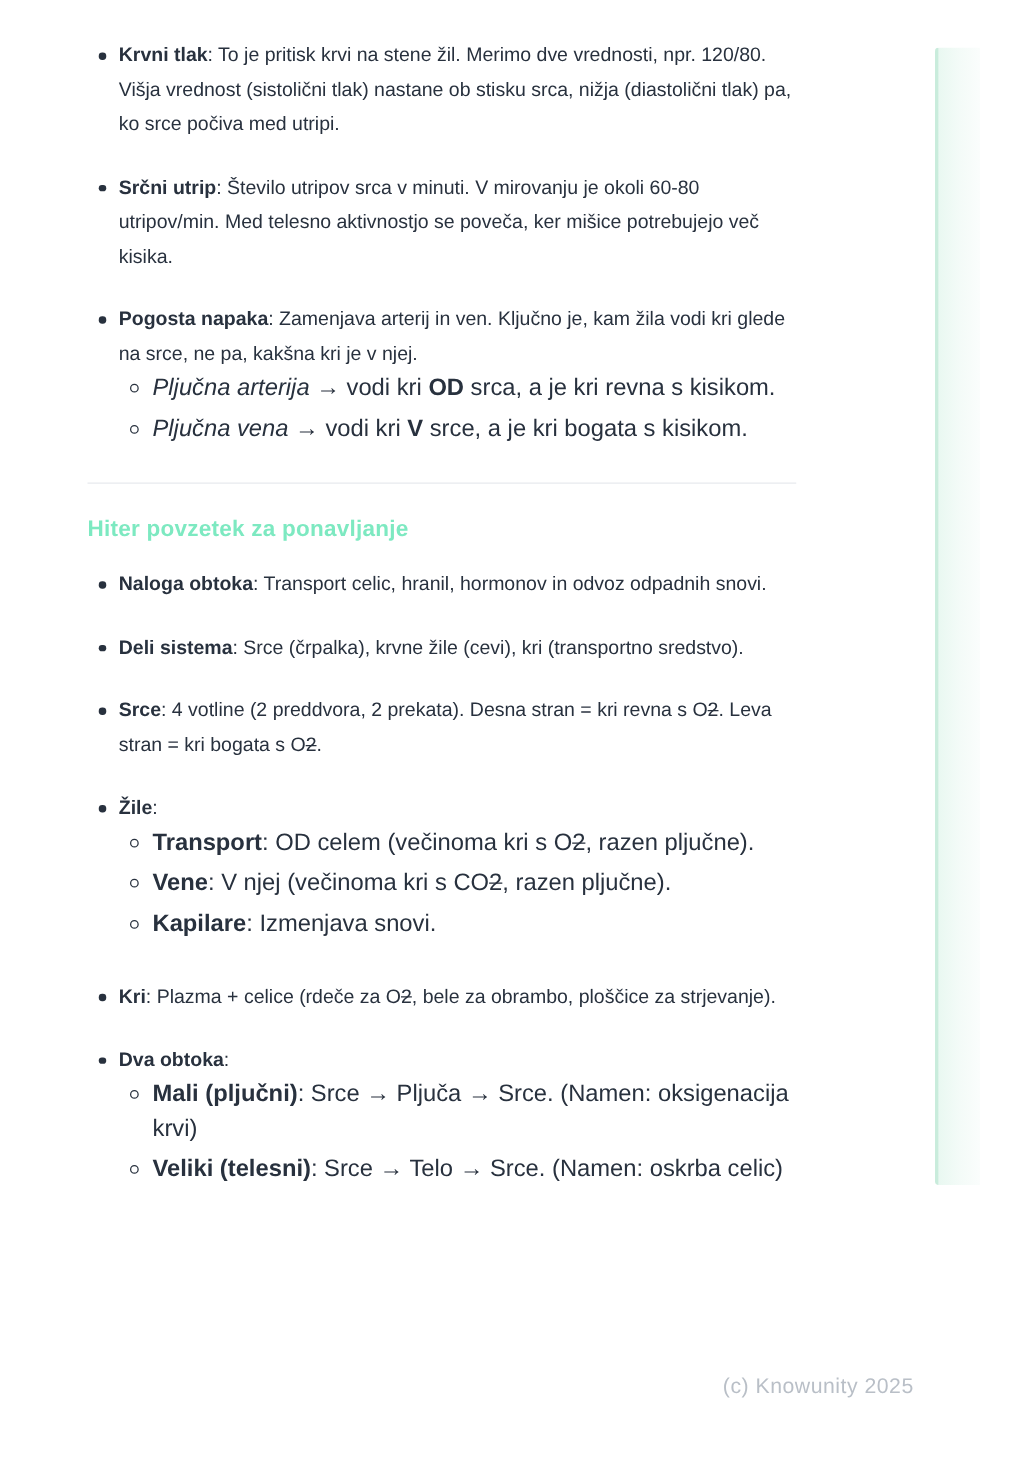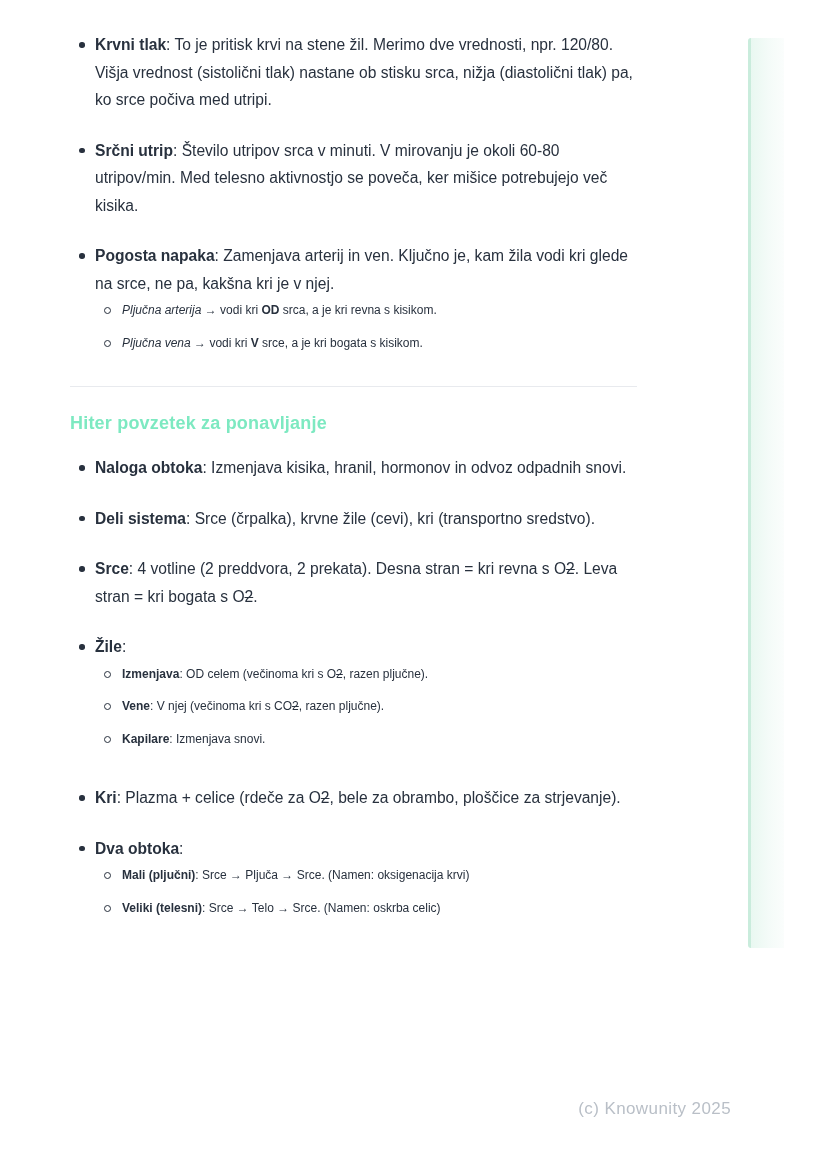--- a/index.html
+++ b/index.html
@@ -35,21 +35,21 @@
     background:#28313e;
   }
   ul.sub {
     list-style:none;
     padding-bottom:8px;
   }
   ul.sub > li.lvl2 {
     position:relative;
     padding-left:27px;
     margin-top:5px;
-    font-size:12px;
+    font-size:19px;
     line-height:27.5px;
   }
   ul.sub > li.lvl2:first-child { margin-top:0; }
   li.lvl2::before {
     content:"";
     position:absolute;
     left:9px; top:10px;
     width:5px; height:5px;
     border-radius:50%;
     border:1.5px solid #28313e;
@@ -97,25 +97,25 @@
         <li class="lvl1"><span class="seg-b">Krvni tlak</span><span>: To je pritisk krvi na stene žil. Merimo dve vrednosti, npr. 120/80. Višja vrednost (sistolični tlak) nastane ob stisku srca, nižja (diastolični tlak) pa, ko srce počiva med utripi.</span></li>
         <li class="lvl1"><span class="seg-b">Srčni utrip</span><span>: Število utripov srca v minuti. V mirovanju je okoli 60-80 utripov/min. Med telesno aktivnostjo se poveča, ker mišice potrebujejo več kisika.</span></li>
         <li class="lvl1"><span class="seg-b">Pogosta napaka</span><span>: Zamenjava arterij in ven. Ključno je, kam žila vodi kri glede na srce, ne pa, kakšna kri je v njej.</span><ul class="sub">
             <li class="lvl2"><span class="seg-i">Pljučna arterija</span><span> → vodi kri </span><span class="seg-b">OD</span><span> srca, a je kri revna s kisikom.</span></li>
             <li class="lvl2"><span class="seg-i">Pljučna vena</span><span> → vodi kri </span><span class="seg-b">V</span><span> srce, a je kri bogata s kisikom.</span></li>
           </ul></li>
       </ul>
       <hr class="divider">
       <h2 class="section-heading">Hiter povzetek za ponavljanje</h2>
       <ul class="doc-list">
-        <li class="lvl1"><span class="seg-b">Naloga obtoka</span><span>: Izmenjava kisika, hranil, hormonov in odvoz odpadnih snovi.</span></li>
+        <li class="lvl1"><span class="seg-b">Naloga obtoka</span><span>: Transport celic, hranil, hormonov in odvoz odpadnih snovi.</span></li>
         <li class="lvl1"><span class="seg-b">Deli sistema</span><span>: Srce (črpalka), krvne žile (cevi), kri (transportno sredstvo).</span></li>
         <li class="lvl1"><span class="seg-b">Srce</span><span>: 4 votline (2 preddvora, 2 prekata). Desna stran = kri revna s O</span><span class="seg-s">2</span><span>. Leva stran = kri bogata s O</span><span class="seg-s">2</span><span>.</span></li>
         <li class="lvl1"><span class="seg-b">Žile</span><span>:</span><ul class="sub">
-            <li class="lvl2"><span class="seg-b">Izmenjava</span><span>: OD celem (večinoma kri s O</span><span class="seg-s">2</span><span>, razen pljučne).</span></li>
+            <li class="lvl2"><span class="seg-b">Transport</span><span>: OD celem (večinoma kri s O</span><span class="seg-s">2</span><span>, razen pljučne).</span></li>
             <li class="lvl2"><span class="seg-b">Vene</span><span>: V njej (večinoma kri s CO</span><span class="seg-s">2</span><span>, razen pljučne).</span></li>
             <li class="lvl2"><span class="seg-b">Kapilare</span><span>: Izmenjava snovi.</span></li>
           </ul></li>
         <li class="lvl1"><span class="seg-b">Kri</span><span>: Plazma + celice (rdeče za O</span><span class="seg-s">2</span><span>, bele za obrambo, ploščice za strjevanje).</span></li>
         <li class="lvl1"><span class="seg-b">Dva obtoka</span><span>:</span><ul class="sub">
             <li class="lvl2"><span class="seg-b">Mali (pljučni)</span><span>: Srce → Pljuča → Srce. (Namen: oksigenacija krvi)</span></li>
             <li class="lvl2"><span class="seg-b">Veliki (telesni)</span><span>: Srce → Telo → Srce. (Namen: oskrba celic)</span></li>
           </ul></li>
       </ul>
     </div>

